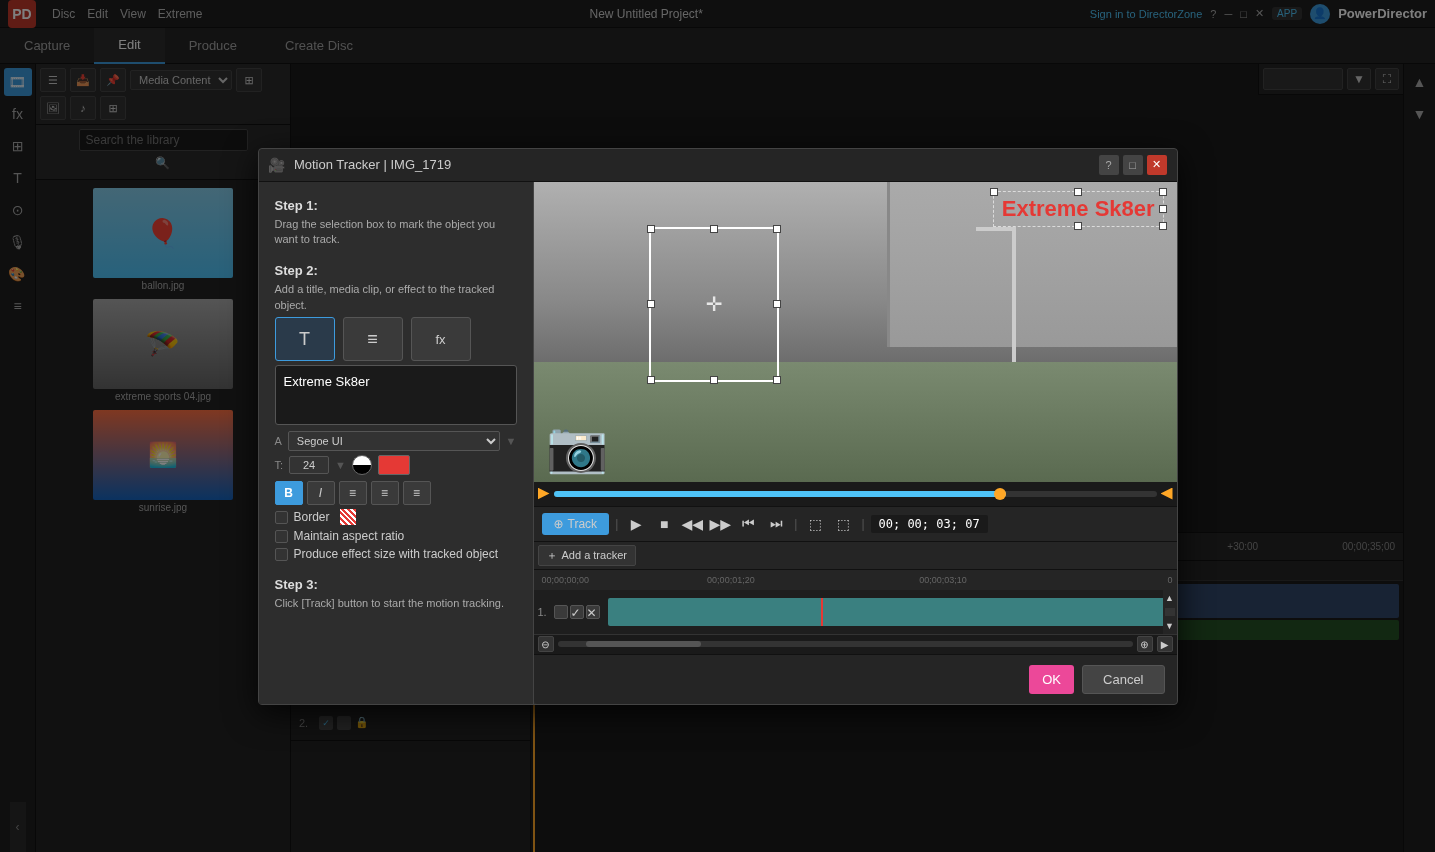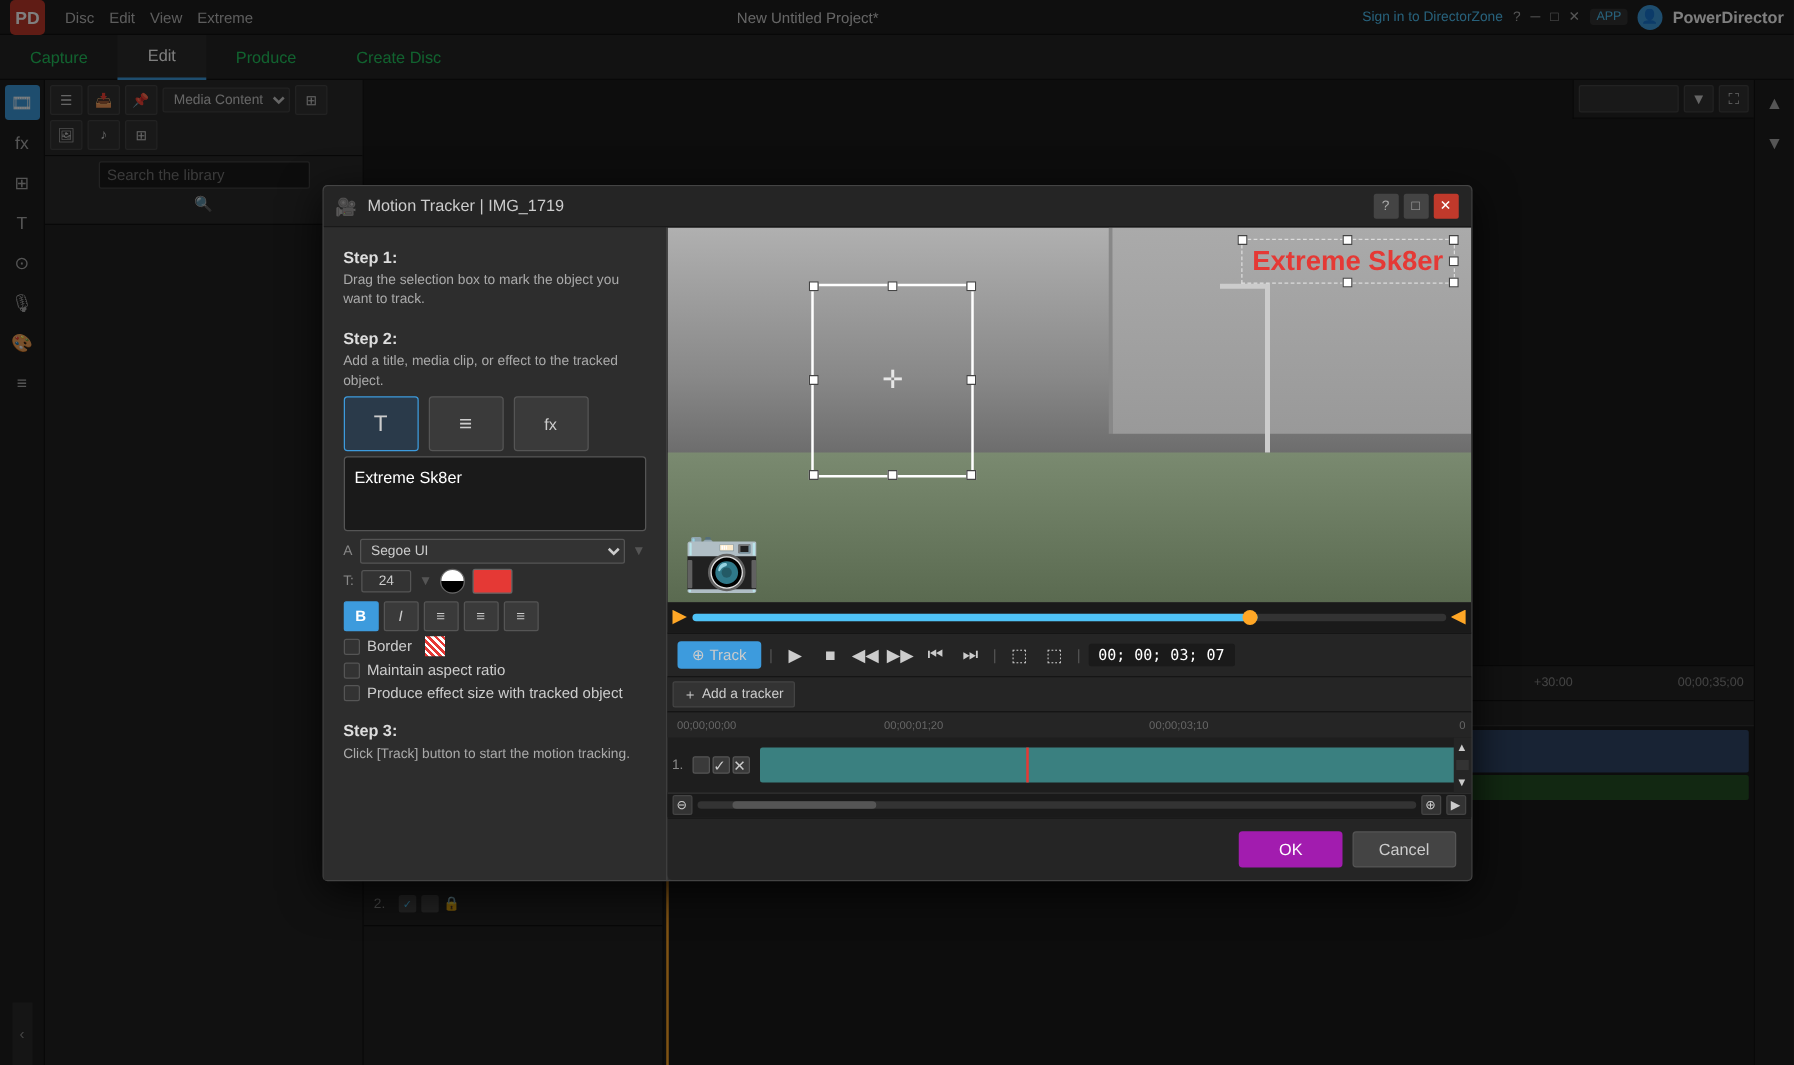--- a/index.html
+++ b/index.html
@@ -10,21 +10,21 @@
     .topbar-left { display: flex; gap: 16px; align-items: center; }
     .topbar-logo { width: 28px; height: 28px; background: #c0392b; border-radius: 4px; display: flex; align-items: center; justify-content: center; color: white; font-weight: bold; font-size: 14px; }
     .topbar-menu { display: flex; gap: 12px; }
     .topbar-menu span { color: #bbb; cursor: pointer; font-size: 12px; }
     .topbar-title { color: #ccc; font-size: 12px; }
     .topbar-right { display: flex; align-items: center; gap: 8px; font-size: 11px; color: #4fc3f7; }
     .topbar-right .btn-icon { color: #aaa; cursor: pointer; }
 
     
     .navtabs { display: flex; align-items: center; background: #252525; height: 36px; border-bottom: 1px solid #111; }
-    .navtab { padding: 0 24px; height: 36px; display: flex; align-items: center; cursor: pointer; color: #22c55e; font-size: 13px; }
+    .navtab { padding: 0 24px; height: 36px; display: flex; align-items: center; cursor: pointer; color: #a3a3a3; font-size: 13px; }
     .navtab.active { background: #2d2d2d; color: #fff; border-bottom: 2px solid #3d9bdd; }
 
     
     .main { display: flex; height: calc(852px - 64px); }
 
     
     .left-panel { width: 255px; background: #222; display: flex; flex-direction: column; border-right: 1px solid #111; }
     .left-toolbar { display: flex; align-items: center; gap: 4px; padding: 4px; background: #2a2a2a; border-bottom: 1px solid #111; flex-wrap: wrap; }
     .lt-btn { width: 26px; height: 24px; background: #333; border: 1px solid #444; border-radius: 2px; display: flex; align-items: center; justify-content: center; cursor: pointer; color: #ccc; font-size: 11px; }
     .lt-dropdown { background: #333; border: 1px solid #444; color: #ccc; font-size: 11px; padding: 2px 4px; border-radius: 2px; cursor: pointer; }
@@ -158,21 +158,21 @@
     .tracker-timeline { flex: 1; background: #1e1e1e; }
     .tt-header { height: 28px; background: #252525; display: flex; align-items: center; gap: 4px; padding: 0 4px; border-bottom: 1px solid #111; }
     .tt-add-btn { display: flex; align-items: center; gap: 4px; background: #333; border: 1px solid #444; color: #ccc; font-size: 11px; padding: 2px 8px; border-radius: 2px; cursor: pointer; }
     .tt-ruler { height: 20px; background: #252525; position: relative; display: flex; align-items: center; }
     .tt-track-row { height: 44px; display: flex; align-items: center; }
     .tt-track-clip { flex: 1; height: 28px; background: #3a8a8a; border-radius: 2px; margin: 0 4px; position: relative; }
     .tt-playhead { position: absolute; top: 0; bottom: 0; width: 2px; background: #e53935; left: 38%; }
 
     
     .dialog-footer { display: flex; justify-content: flex-end; gap: 8px; padding: 10px 12px; background: #252525; border-top: 1px solid #111; border-radius: 0 0 4px 4px; }
-    .dlg-ok-btn { background: #a21caf; color: white; border: none; padding: 6px 32px; border-radius: 3px; cursor: pointer; font-size: 13px; }
+    .dlg-ok-btn { background: #ec4899; color: white; border: none; padding: 6px 13px; border-radius: 3px; cursor: pointer; font-size: 13px; }
     .dlg-cancel-btn { background: #444; color: #ccc; border: 1px solid #555; padding: 6px 20px; border-radius: 3px; cursor: pointer; font-size: 13px; }
 
     
     ::-webkit-scrollbar { width: 6px; height: 6px; }
     ::-webkit-scrollbar-track { background: #222; }
     ::-webkit-scrollbar-thumb { background: #444; border-radius: 3px; }
   </style>
 </head>
 <body>
 
@@ -232,20 +232,34 @@
       </select>
       <div class="lt-btn">⊞</div>
       <div class="lt-btn">🖼</div>
       <div class="lt-btn">♪</div>
       <div class="lt-btn">⊞</div>
     </div>
     <div class="search-bar">
       <input class="search-input" type="text" placeholder="Search the library" style="">
       <div class="search-icon-btn">🔍</div>
     </div>
+    <div class="media-grid">
+      <div class="media-item">
+        <div class="media-thumb thumb-balloon"></div>
+        <div class="media-label">ballon.jpg</div>
+      </div>
+      <div class="media-item">
+        <div class="media-thumb thumb-sports"></div>
+        <div class="media-label">extreme sports 04.jpg</div>
+      </div>
+      <div class="media-item">
+        <div class="media-thumb thumb-sunrise"></div>
+        <div class="media-label">sunrise.jpg</div>
+      </div>
+    </div>
   </div>
 
   <div class="center-area">
 
     <div style="flex:1;background:#1a1a1a;position:relative;">
 
       <div style="position:absolute;top:0;right:0;display:flex;align-items:center;gap:4px;padding:4px;background:#252525;border-bottom:1px solid #111;border-left:1px solid #111;">
         <div style="width:80px;background:#333;border:1px solid #444;border-radius:2px;height:22px;"></div>
         <div style="width:24px;height:22px;background:#333;border:1px solid #444;border-radius:2px;display:flex;align-items:center;justify-content:center;cursor:pointer;">▼</div>
         <div style="width:24px;height:22px;background:#333;border:1px solid #444;border-radius:2px;display:flex;align-items:center;justify-content:center;cursor:pointer;">⛶</div>

